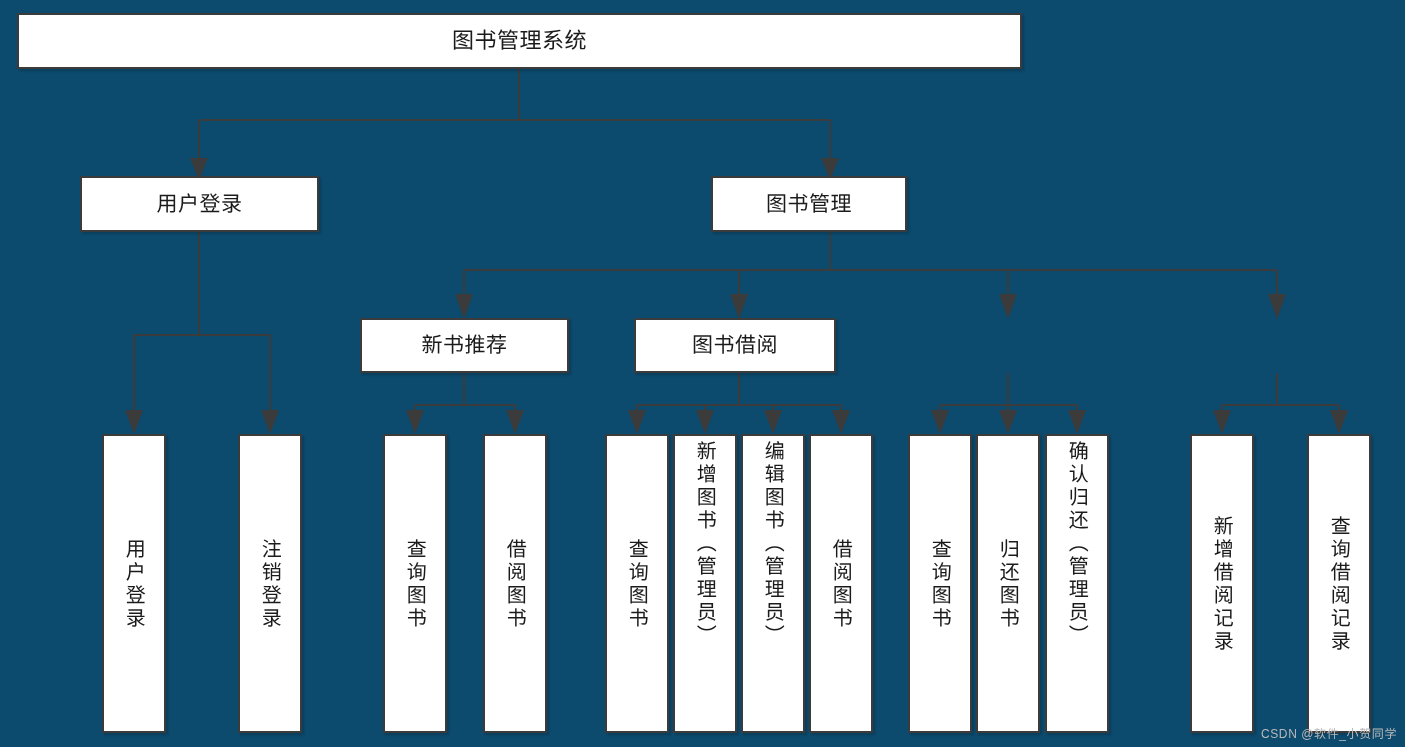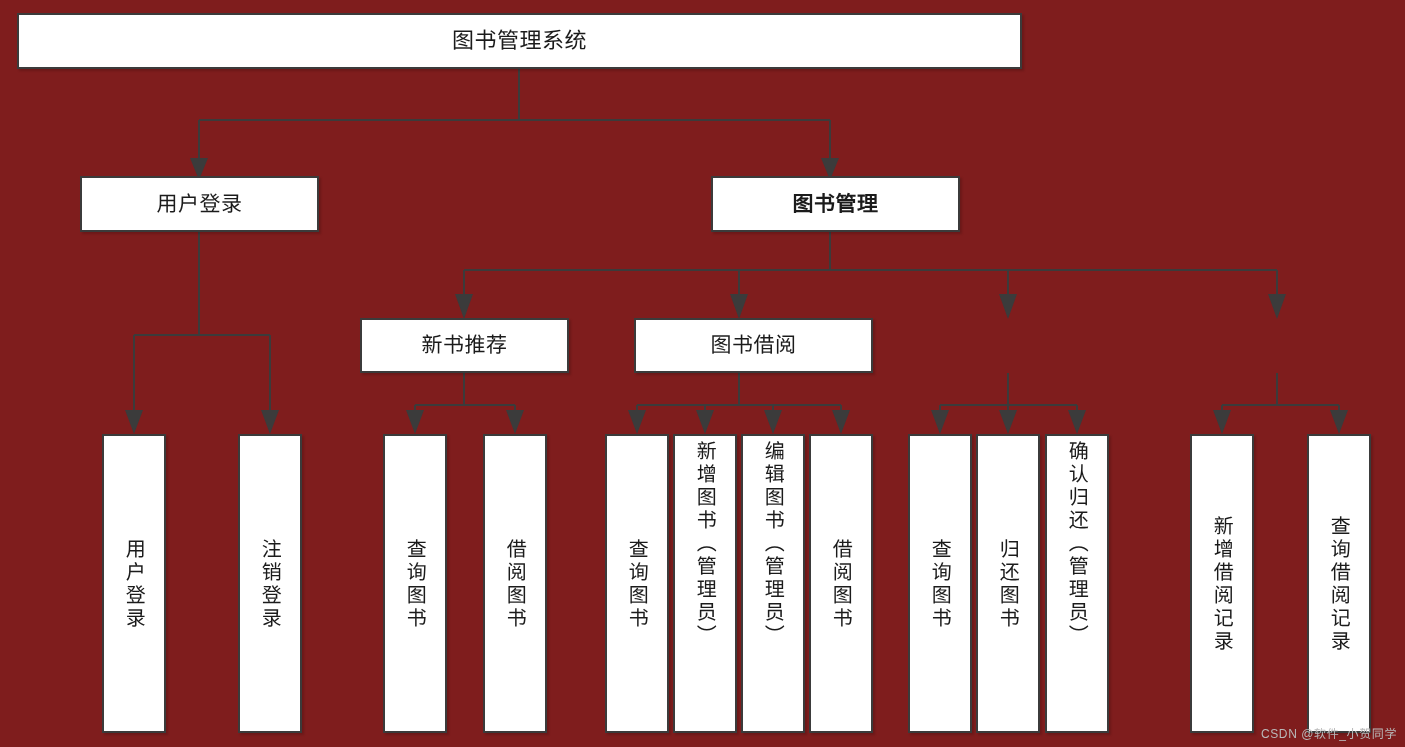--- a/index.html
+++ b/index.html
@@ -9,21 +9,21 @@
     background: #ffffff;
   }
   body {
     font-family: "Liberation Sans", "DejaVu Sans", sans-serif;
     color: #1b1b1b;
   }
   #canvas {
     position: relative;
     width: 1405px;
     height: 747px;
-    background: #7f1d1d;
+    background: #0c4a6e;
     overflow: hidden;
   }
   
   #wires {
     position: absolute;
     left: 0;
     top: 0;
     width: 1405px;
     height: 747px;
     pointer-events: none;
@@ -174,29 +174,29 @@
   </svg>
 
   <div class="node root" style="left:17px; top:13px; width:1005px; height:56px;">
     <span class="label">图书管理系统</span>
   </div>
 
   <div class="node branch" style="left:80px; top:176px; width:239px; height:56px;">
     <span class="label">用户登录</span>
   </div>
 
-  <div class="node branch" style="left:711px; top:176px; width:249px; height:56px;font-weight:bold;">
+  <div class="node branch" style="left:711px; top:176px; width:196px; height:56px;">
     <span class="label">图书管理</span>
   </div>
 
   <div class="node branch" style="left:360px; top:318px; width:209px; height:55px;">
     <span class="label">新书推荐</span>
   </div>
 
-  <div class="node branch" style="left:634px; top:318px; width:239px; height:55px;">
+  <div class="node branch" style="left:634px; top:318px; width:202px; height:55px;">
     <span class="label">图书借阅</span>
   </div>
 
 
 
   <div class="node leaf center" style="left:102px; top:434px; width:64px; height:299px;">
     <span class="label">用户登录</span>
   </div>
 
   <div class="node leaf center" style="left:238px; top:434px; width:64px; height:299px;">

